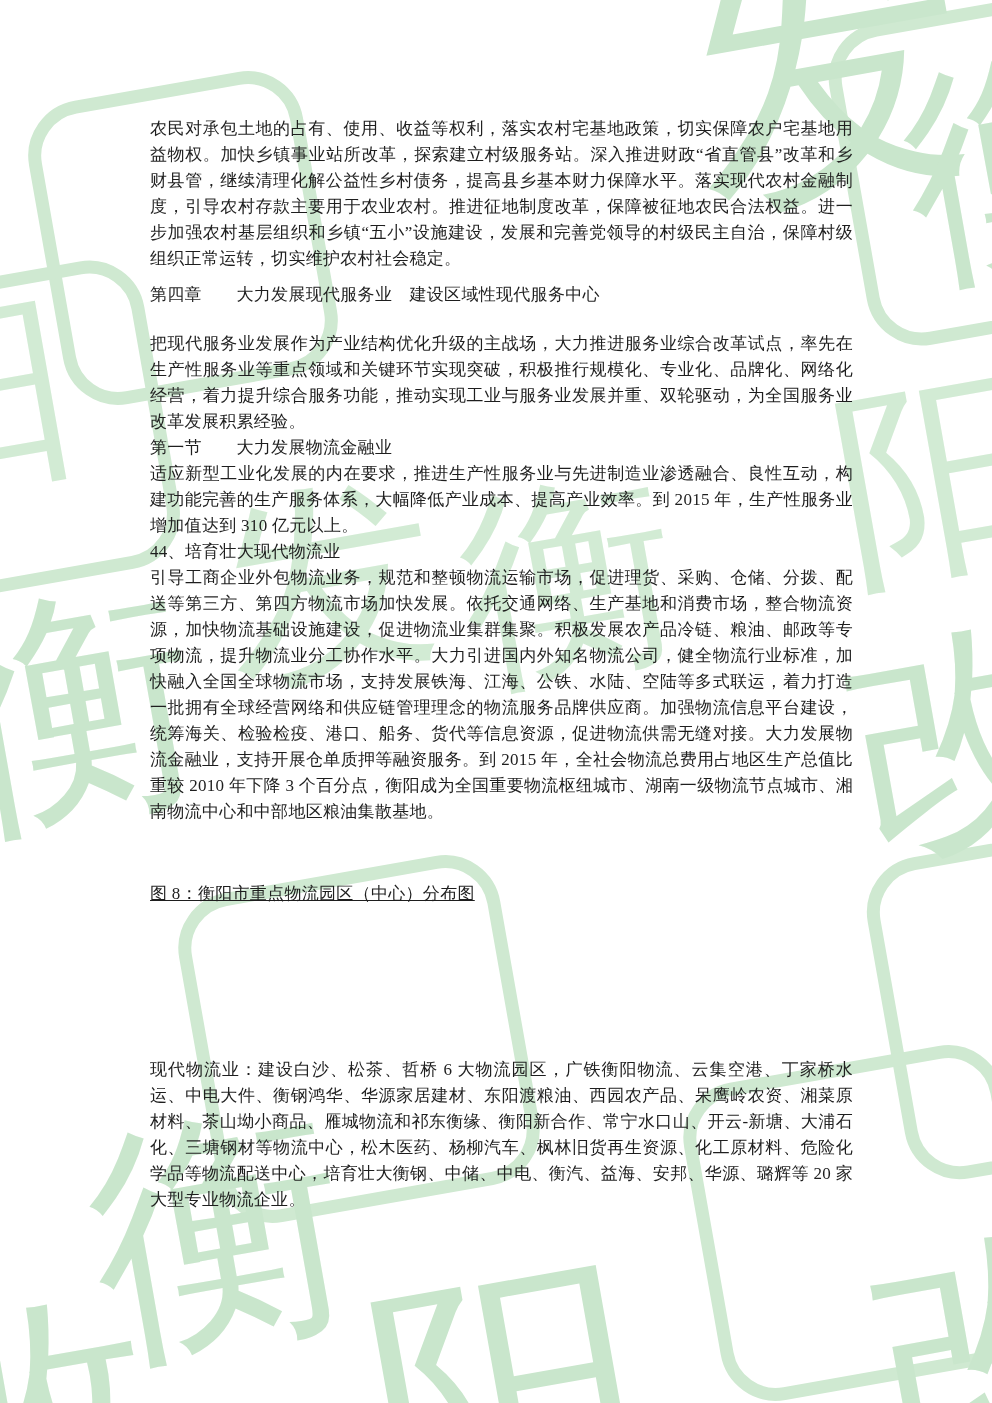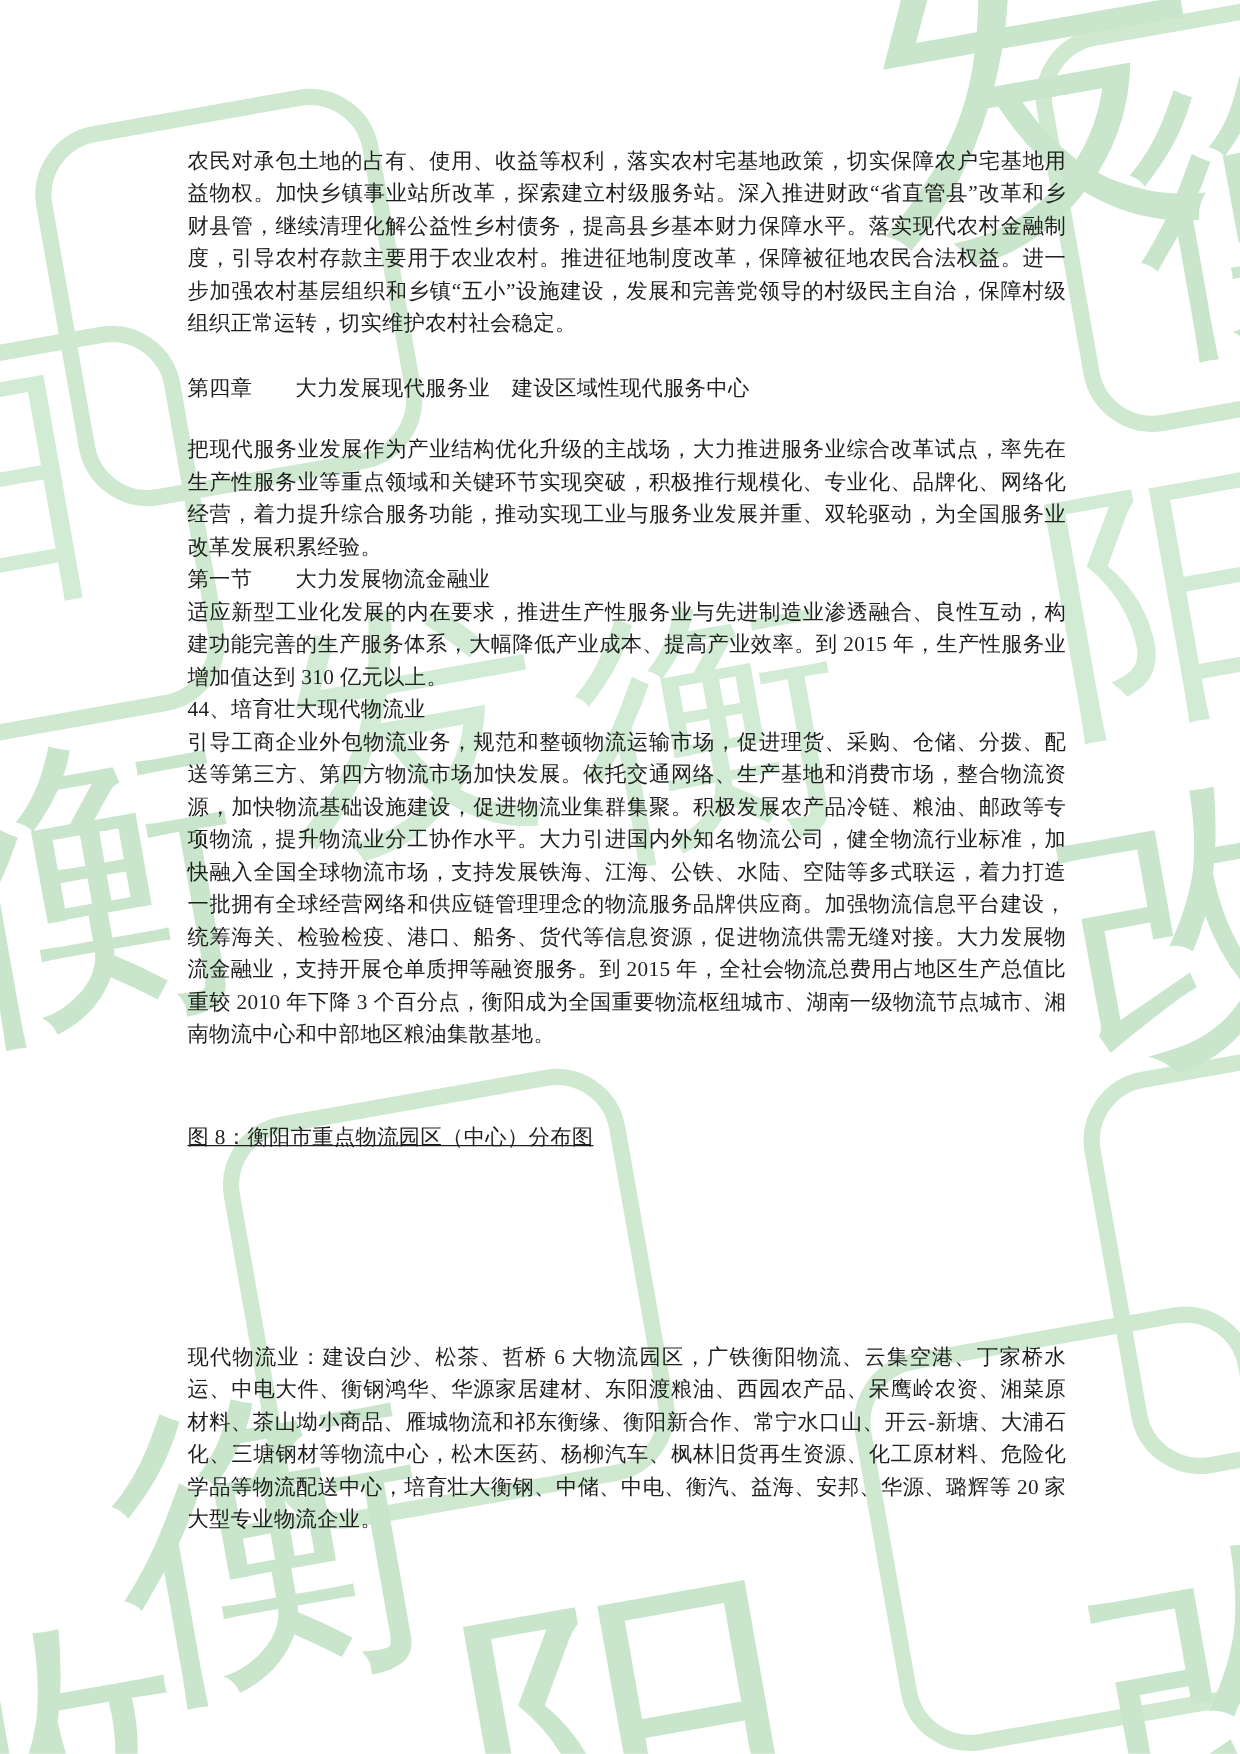--- a/index.html
+++ b/index.html
@@ -29,21 +29,21 @@
   }
   .wm-ch--soft{color:#d2ebd4;}
 
   
   .content{
     position:absolute;left:150px;top:116px;width:703px;
     font-size:17px;line-height:26px;letter-spacing:0.3px;
     color:#1e1e1e;text-align:justify;
   }
   .blk{margin:0;}
-  .h-ch4{margin-top:26px;}
+  .h-ch4{margin-top:10px;}
   .p-after-h{margin-top:23px;}
   .caption{margin-top:56px;text-decoration:underline;}
   .fig-space{height:150px;}
 </style>
 </head>
 <body>
 
 <div class="page">
 
   <div class="wm-layer" aria-hidden="true">

